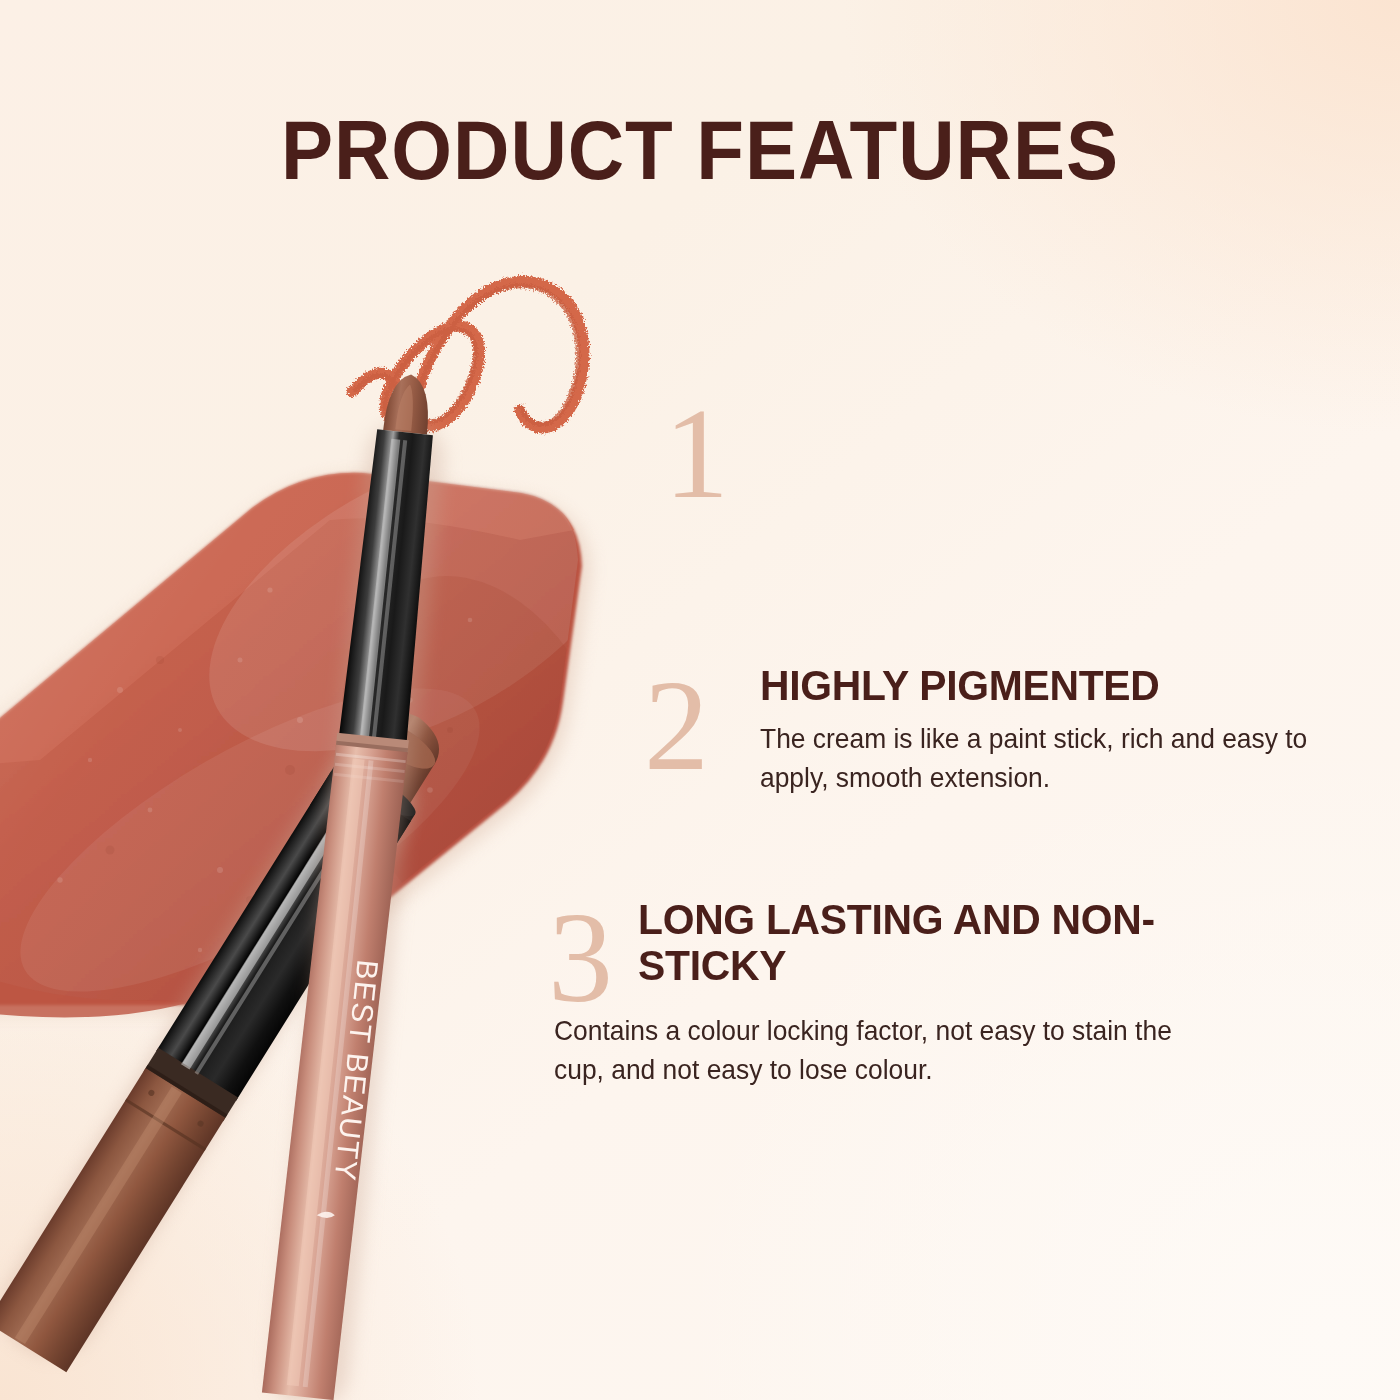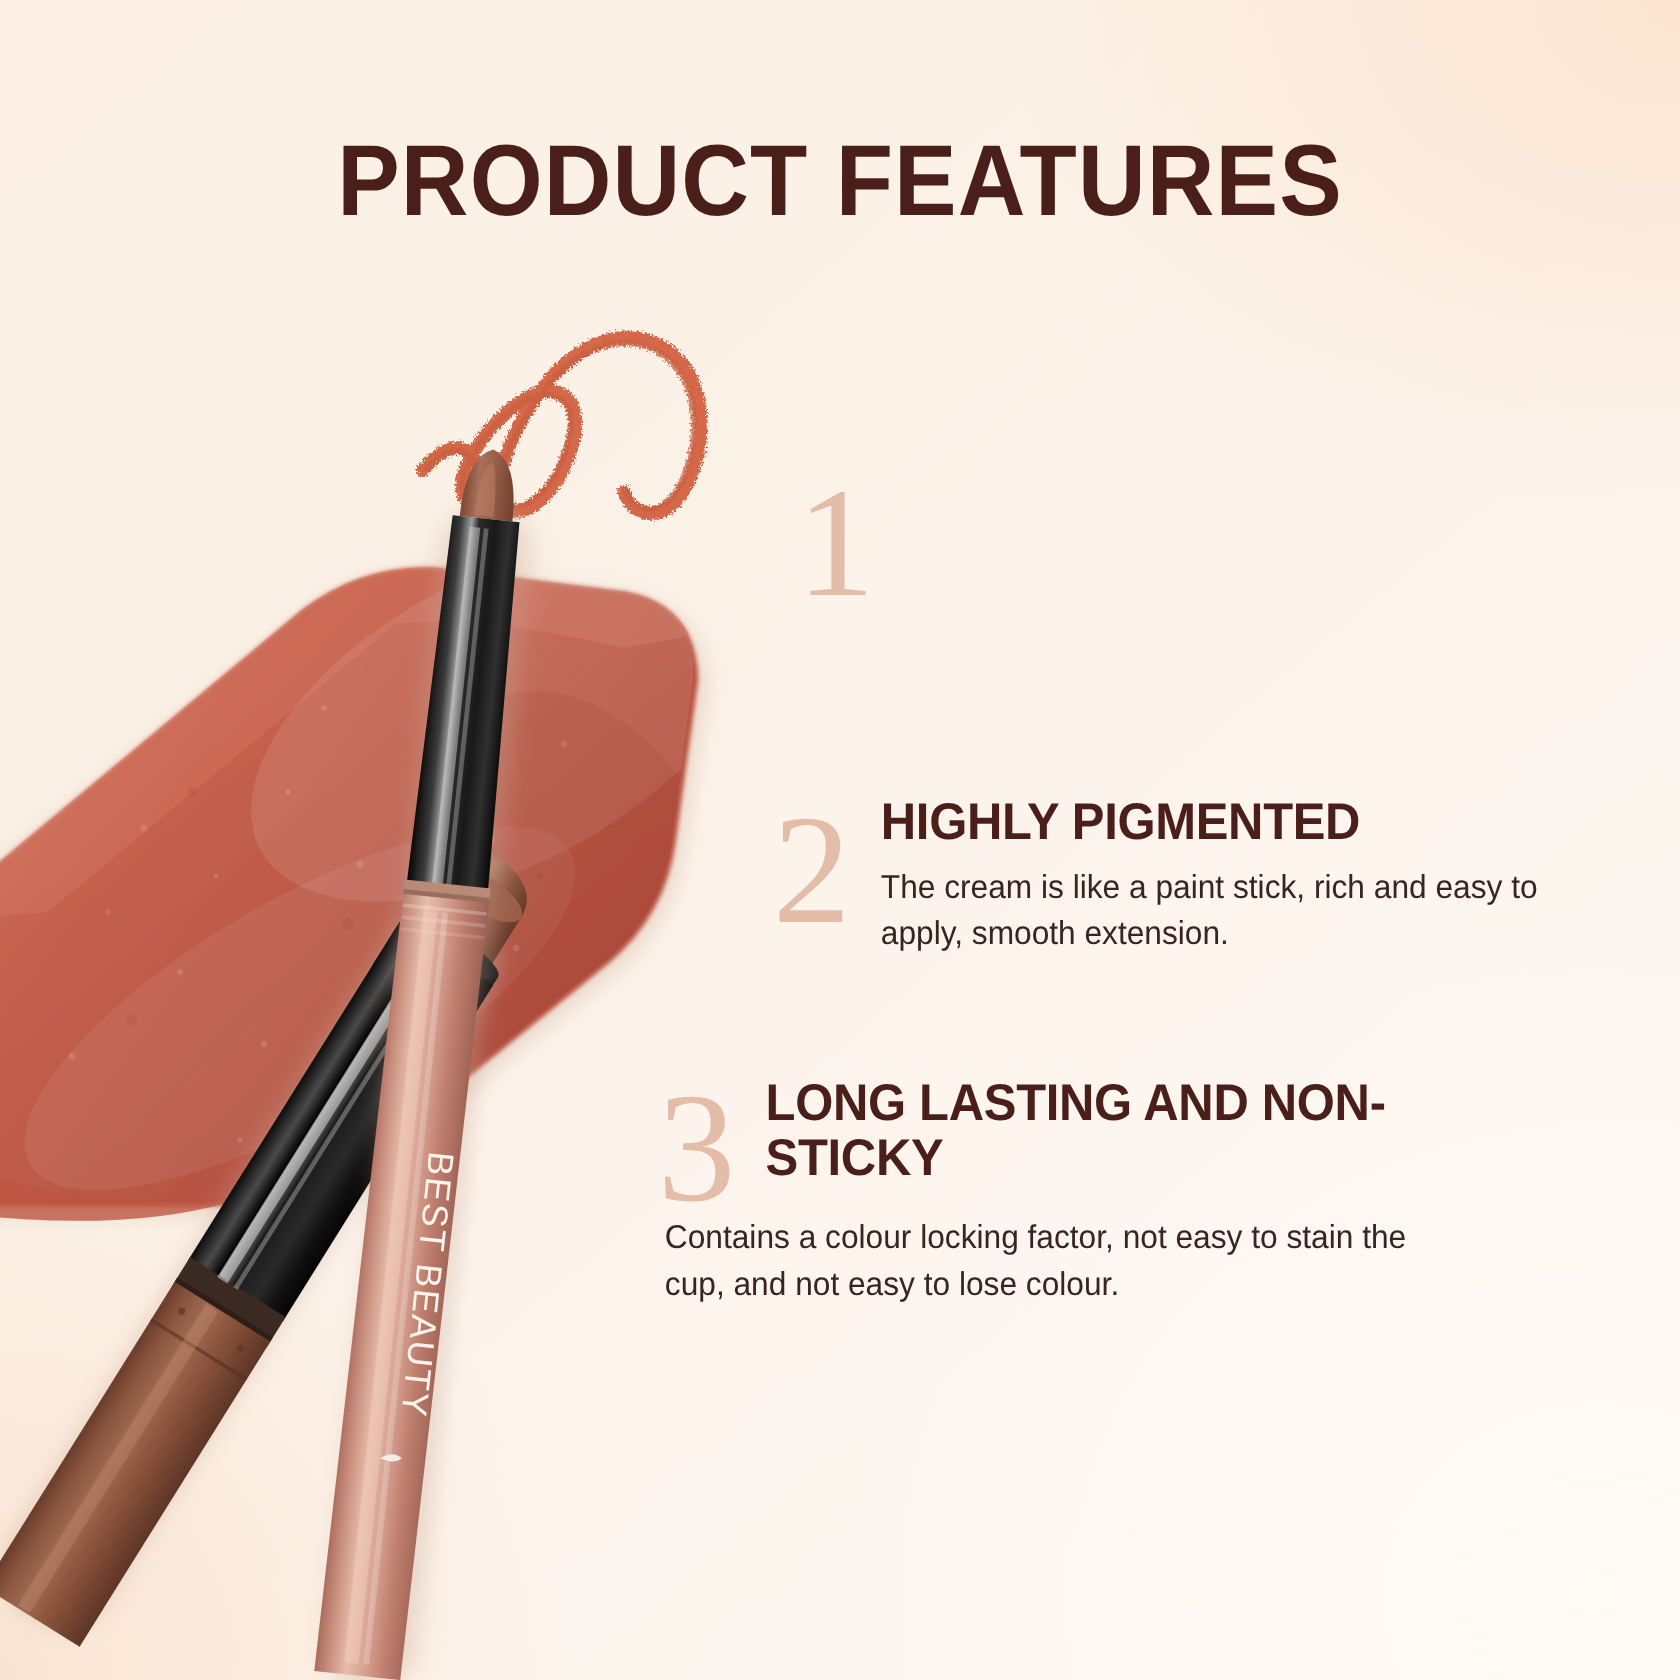--- a/index.html
+++ b/index.html
@@ -71,21 +71,21 @@
     transform-origin:left top;
   }
 
   
   #feature-1 { left:664px; top:394px; width:660px; }
   #feature-1 .fnum { left:0px; top:-6px; }
   #feature-1 .ftxt { margin-left:86px; }
 
   #feature-2 { left:644px; top:662px; width:690px; }
   #feature-2 .fnum { left:0px; top:-2px; }
-  #feature-2 .ftxt { margin-left:90px; }
+  #feature-2 .ftxt { margin-left:116px; }
 
   #feature-3 { left:548px; top:896px; width:680px; }
   #feature-3 .fnum { left:0px; top:-4px; }
   #feature-3 .ftxt { margin-left:90px; }
   #feature-3 .fbody { margin-top:22px; margin-left:6px; }
 </style>
 </head>
 <body>
 
 <div id="poster">

